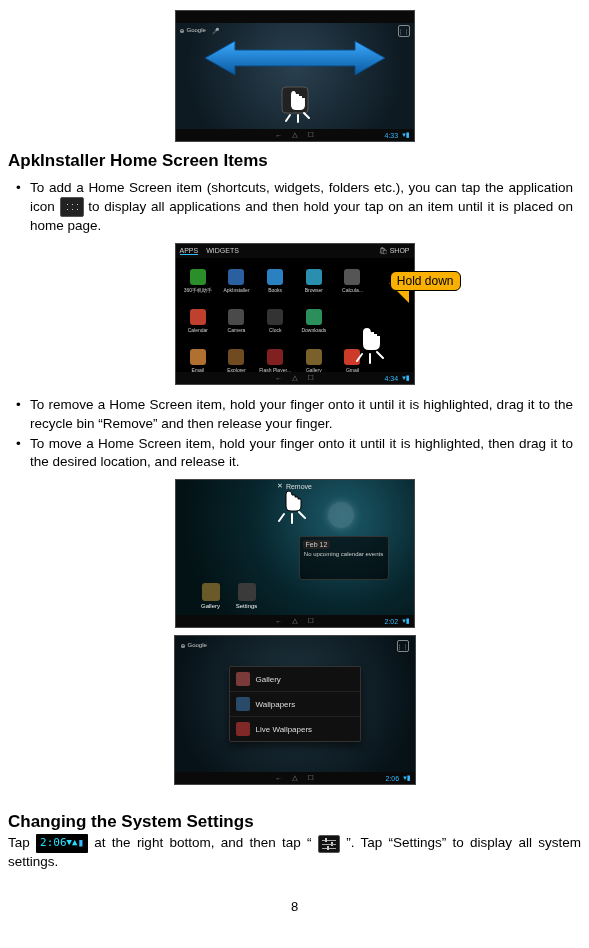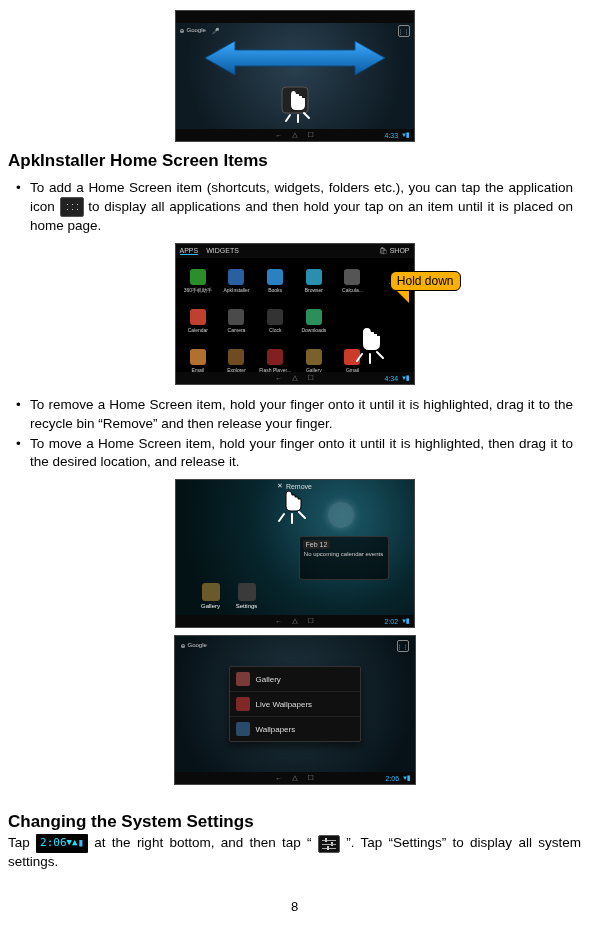--- a/index.html
+++ b/index.html
@@ -473,26 +473,26 @@
         <span>Google</span>
       </div>
       <div class="apps-btn">⋮⋮</div>
       <div class="dialog">
         <div id="wp-options">
             <div class="row">
               <div class="rowicon" style="background: rgb(122, 58, 58);"></div>
               <span>Gallery</span>
             </div>
             <div class="row">
+              <div class="rowicon" style="background: rgb(42, 74, 106);"></div>
+              <span>Wallpapers</span>
+            </div>
+            <div class="row">
               <div class="rowicon" style="background: rgb(128, 40, 40);"></div>
               <span>Live Wallpapers</span>
-            </div>
-            <div class="row">
-              <div class="rowicon" style="background: rgb(42, 74, 106);"></div>
-              <span>Wallpapers</span>
             </div>
           </div>
       </div>
       <div class="bottombar">
         <div class="navicons">
           <span>←</span>
           <span>△</span>
           <span>☐</span>
         </div>
         <span>2:06</span>

